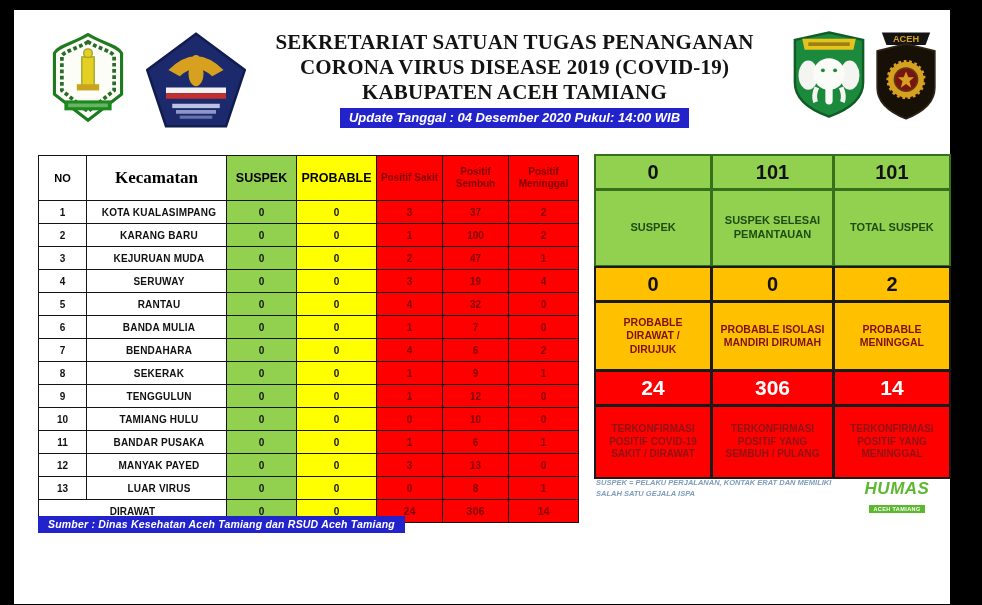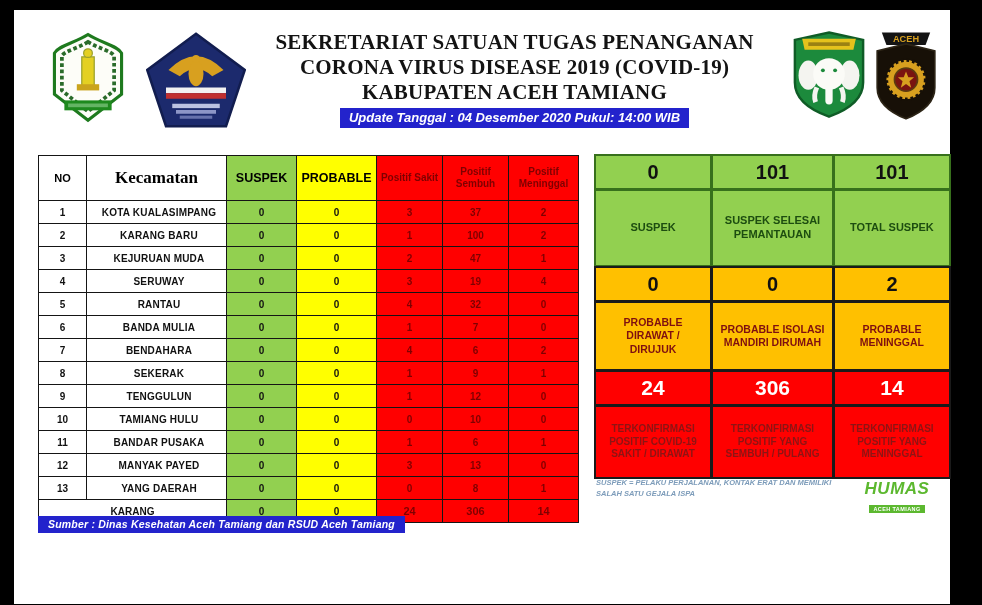--- a/index.html
+++ b/index.html
@@ -267,29 +267,29 @@
           <td class="c-no">12</td>
           <td class="c-kec">MANYAK PAYED</td>
           <td class="c-sus">0</td>
           <td class="c-pro">0</td>
           <td class="c-red">3</td>
           <td class="c-red">13</td>
           <td class="c-red">0</td>
         </tr>
         <tr>
           <td class="c-no">13</td>
-          <td class="c-kec">YANG DAERAH</td>
+          <td class="c-kec">LUAR VIRUS</td>
           <td class="c-sus">0</td>
           <td class="c-pro">0</td>
           <td class="c-red">0</td>
           <td class="c-red">8</td>
           <td class="c-red">1</td>
         </tr>
         <tr class="jumlah-row">
-          <td colspan="2">KARANG</td>
+          <td colspan="2">DIRAWAT</td>
           <td class="c-sus">0</td>
           <td class="c-pro">0</td>
           <td class="c-red">24</td>
           <td class="c-red">306</td>
           <td class="c-red">14</td>
         </tr>
       </tbody>
   </table>
 
   <div class="source-banner">Sumber : Dinas Kesehatan Aceh Tamiang dan RSUD Aceh Tamiang</div>

